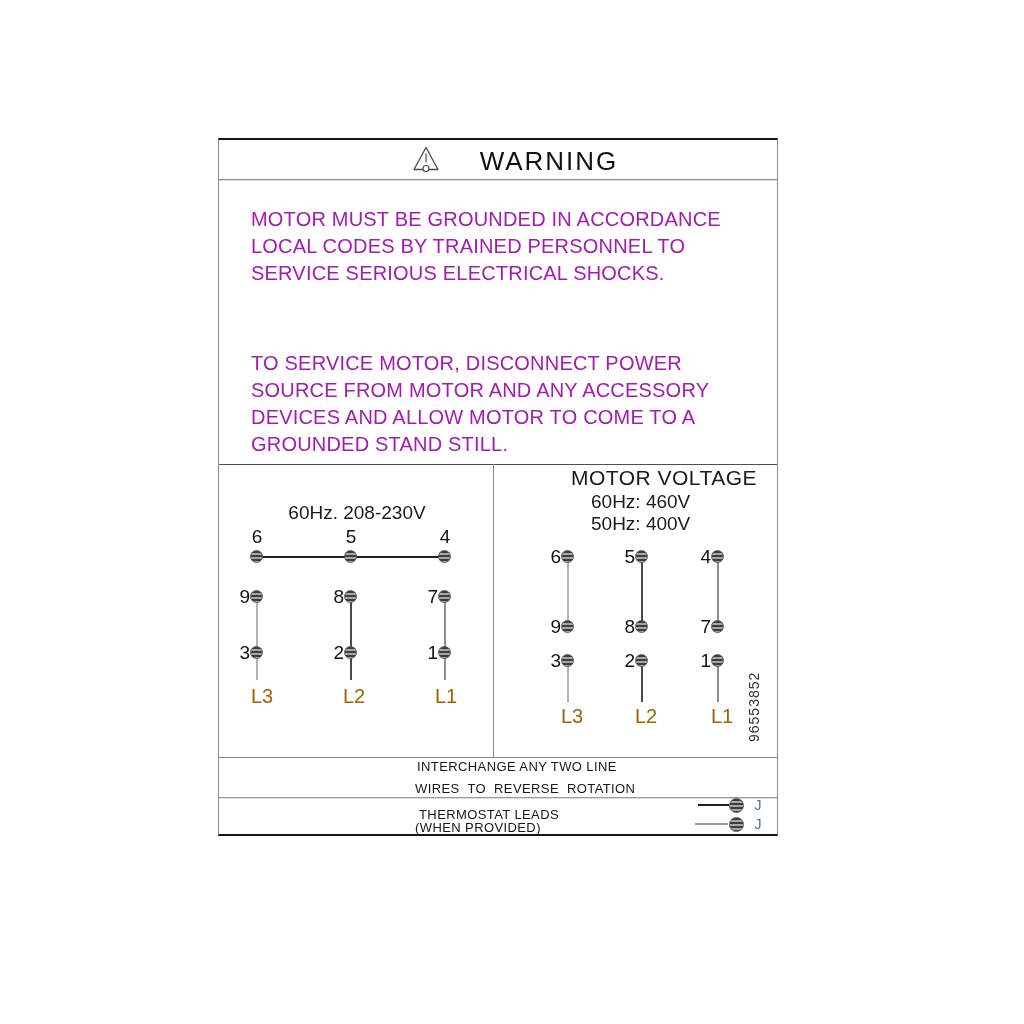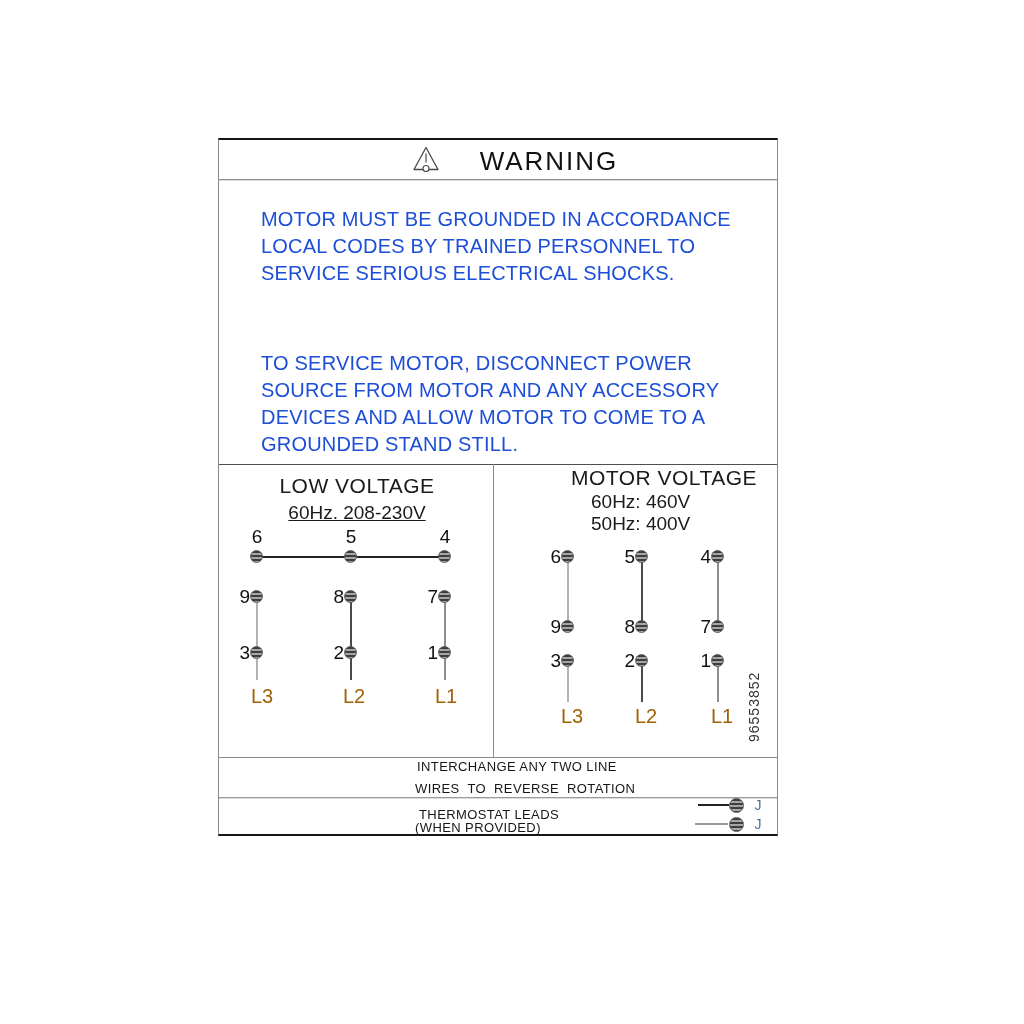--- a/index.html
+++ b/index.html
@@ -13,27 +13,27 @@
     border-top:2px solid #161616;border-bottom:2px solid #161616;
     border-left:1px solid #8a8a8a;border-right:1px solid #8a8a8a;
     background:#fff;
   }
   .abs{position:absolute;}
   
   .hdr-title{left:240px;top:6px;width:180px;text-align:center;
     font-size:26px;letter-spacing:2px;color:#111;}
   .hdr-sep{left:0;top:39px;width:100%;height:1px;background:#8f8f8f;box-shadow:0 1px 0 #d8d8d8;}
   
-  .para{left:42px;width:515px;font-size:20px;line-height:27px;letter-spacing:0.2px;color:#1d4ed8;}
+  .para{left:32px;width:515px;font-size:20px;line-height:27px;letter-spacing:0.2px;color:#a21caf;}
   .p1{top:66px;} .p2{top:202px;margin-top:8px;}
   
   .sec-sep{left:0;top:324px;width:100%;height:1px;background:#4f4f4f;}
   .vdiv{left:274px;top:324px;width:1px;height:293px;background:#8a8a8a;}
   .lv-title{left:20px;top:334px;width:236px;text-align:center;font-size:21px;letter-spacing:0.5px;}
-  .lv-sub{left:20px;top:362px;width:236px;text-align:center;font-size:19px;text-decoration:underline;}
+  .lv-sub{left:20px;top:362px;width:236px;text-align:center;font-size:19px;}
   .hv-title{left:330px;top:326px;width:230px;text-align:center;font-size:21px;letter-spacing:0.5px;}
   .hv-sub1{left:372px;top:351px;font-size:19px;}
   .hv-sub2{left:372px;top:373px;font-size:19px;}
   
   .term{
     position:absolute;width:13px;height:13px;border-radius:50%;box-sizing:border-box;
     background:repeating-linear-gradient(180deg,#3d3d3d 0px,#3d3d3d 2px,#a6a6a6 2px,#a6a6a6 4px);
     border:1px solid #5c5c5c;
   }
   .term14{width:15px;height:15px;}
@@ -79,21 +79,20 @@
   <div class="abs para p2">
     <div>TO SERVICE MOTOR, DISCONNECT POWER</div>
     <div>SOURCE FROM MOTOR AND ANY ACCESSORY</div>
     <div>DEVICES AND ALLOW MOTOR TO COME TO A</div>
     <div>GROUNDED STAND STILL.</div>
   </div>
 
   <div class="abs sec-sep"></div>
   <div class="abs vdiv"></div>
 
-  <div class="abs lv-title">LOW VOLTAGE</div>
   <div class="abs lv-sub">60Hz. 208-230V</div>
 
   <div class="tnum above" style="left:27px;top:387px">6</div>
   <div class="tnum above" style="left:121px;top:387px">5</div>
   <div class="tnum above" style="left:215px;top:387px">4</div>
   <div class="hline" style="left:38px;top:416px;width:188px"></div>
   <div class="term" style="left:31px;top:410px"></div>
   <div class="term" style="left:125px;top:410px"></div>
   <div class="term" style="left:219px;top:410px"></div>
 

